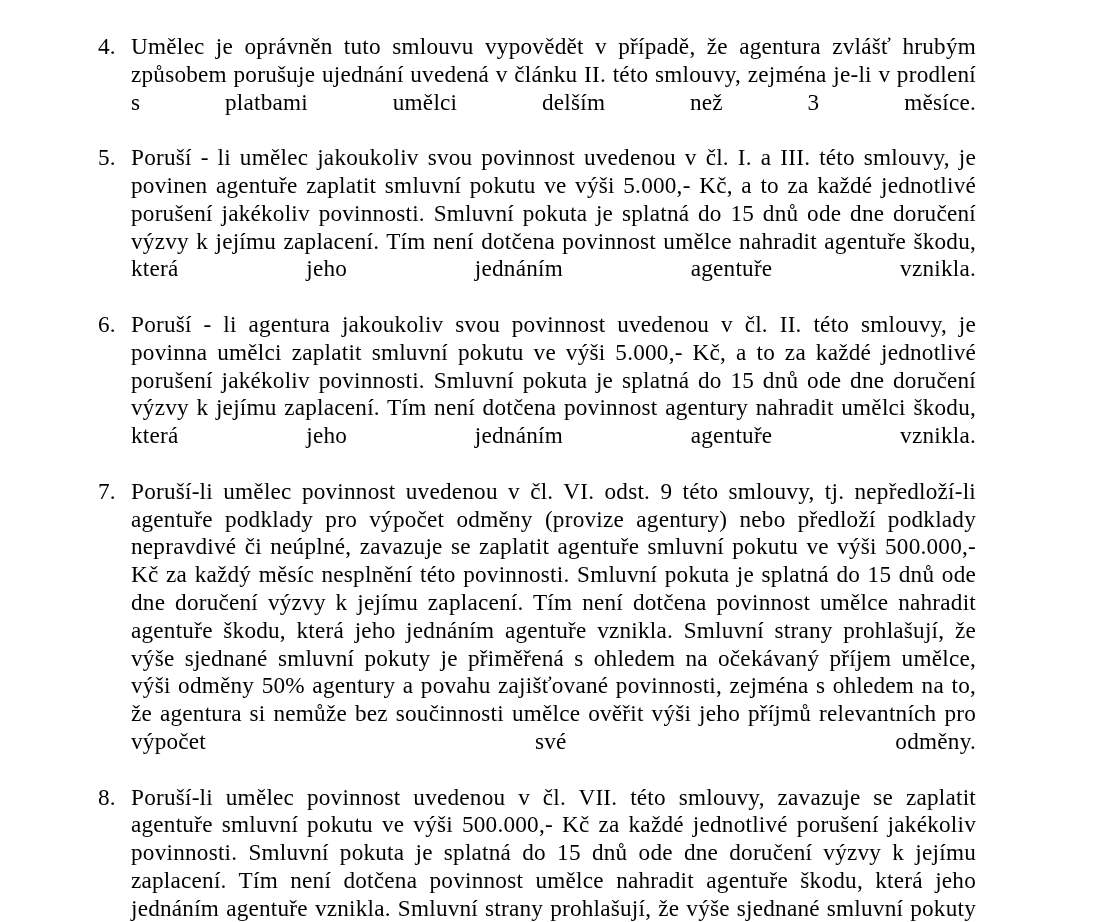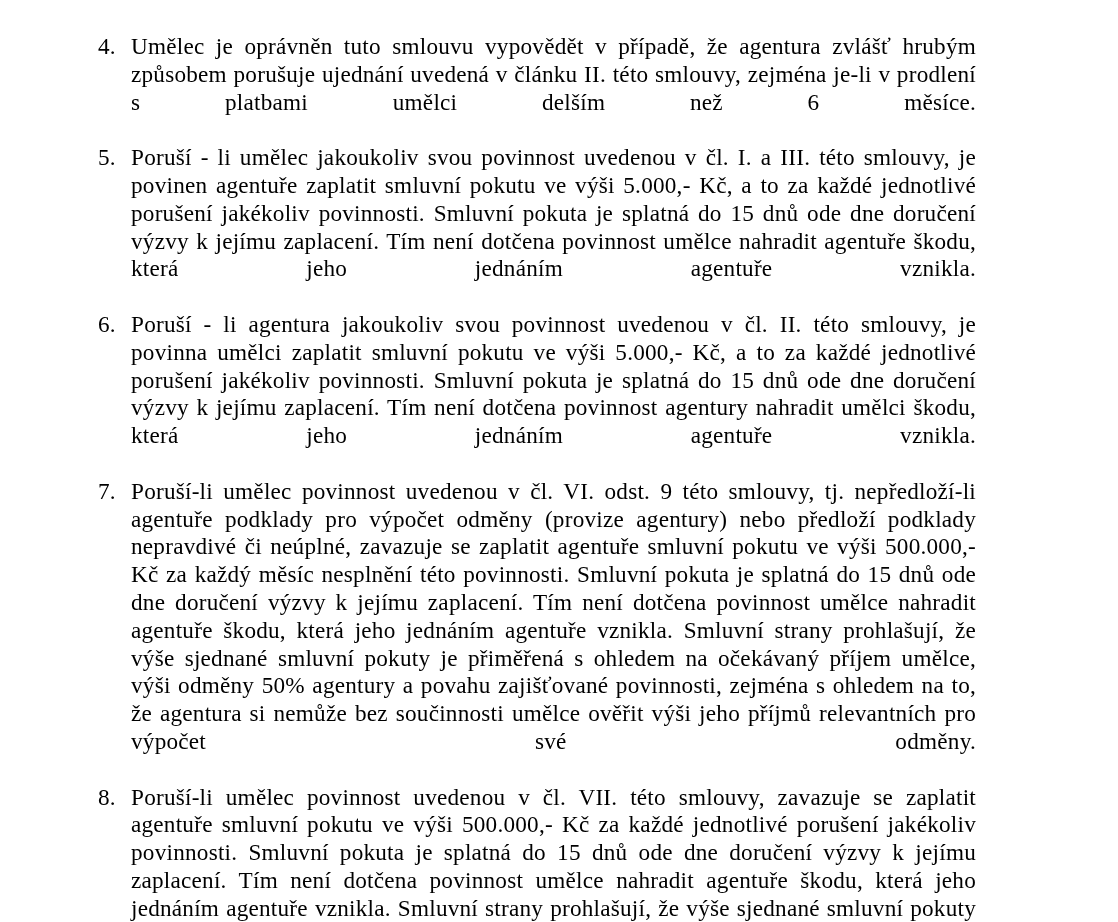--- a/index.html
+++ b/index.html
@@ -63,21 +63,21 @@
   }
 </style>
 </head>
 <body>
 
 <div class="page">
   <div class="contract-body">
 
     <div class="clause">
       <span class="clause-marker">4.</span>
-      <span class="clause-text">Umělec je oprávněn tuto smlouvu vypovědět v případě, že agentura zvlášť hrubým způsobem porušuje ujednání uvedená v článku II. této smlouvy, zejména je-li v prodlení s platbami umělci delším než 6 měsíce.</span>
+      <span class="clause-text">Umělec je oprávněn tuto smlouvu vypovědět v případě, že agentura zvlášť hrubým způsobem porušuje ujednání uvedená v článku II. této smlouvy, zejména je-li v prodlení s platbami umělci delším než 3 měsíce.</span>
     </div>
 
     <div class="clause">
       <span class="clause-marker">5.</span>
       <span class="clause-text">Poruší - li umělec jakoukoliv svou povinnost uvedenou v čl. I. a III. této smlouvy, je povinen agentuře zaplatit smluvní pokutu ve výši 5.000,- Kč, a to za každé jednotlivé porušení jakékoliv povinnosti. Smluvní pokuta je splatná do 15 dnů ode dne doručení výzvy k jejímu zaplacení. Tím není dotčena povinnost umělce nahradit agentuře škodu, která jeho jednáním agentuře vznikla.</span>
     </div>
 
     <div class="clause">
       <span class="clause-marker">6.</span>
       <span class="clause-text">Poruší - li agentura jakoukoliv svou povinnost uvedenou v čl. II. této smlouvy, je povinna umělci zaplatit smluvní pokutu ve výši 5.000,- Kč, a to za každé jednotlivé porušení jakékoliv povinnosti. Smluvní pokuta je splatná do 15 dnů ode dne doručení výzvy k jejímu zaplacení. Tím není dotčena povinnost agentury nahradit umělci škodu, která jeho jednáním agentuře vznikla.</span>

